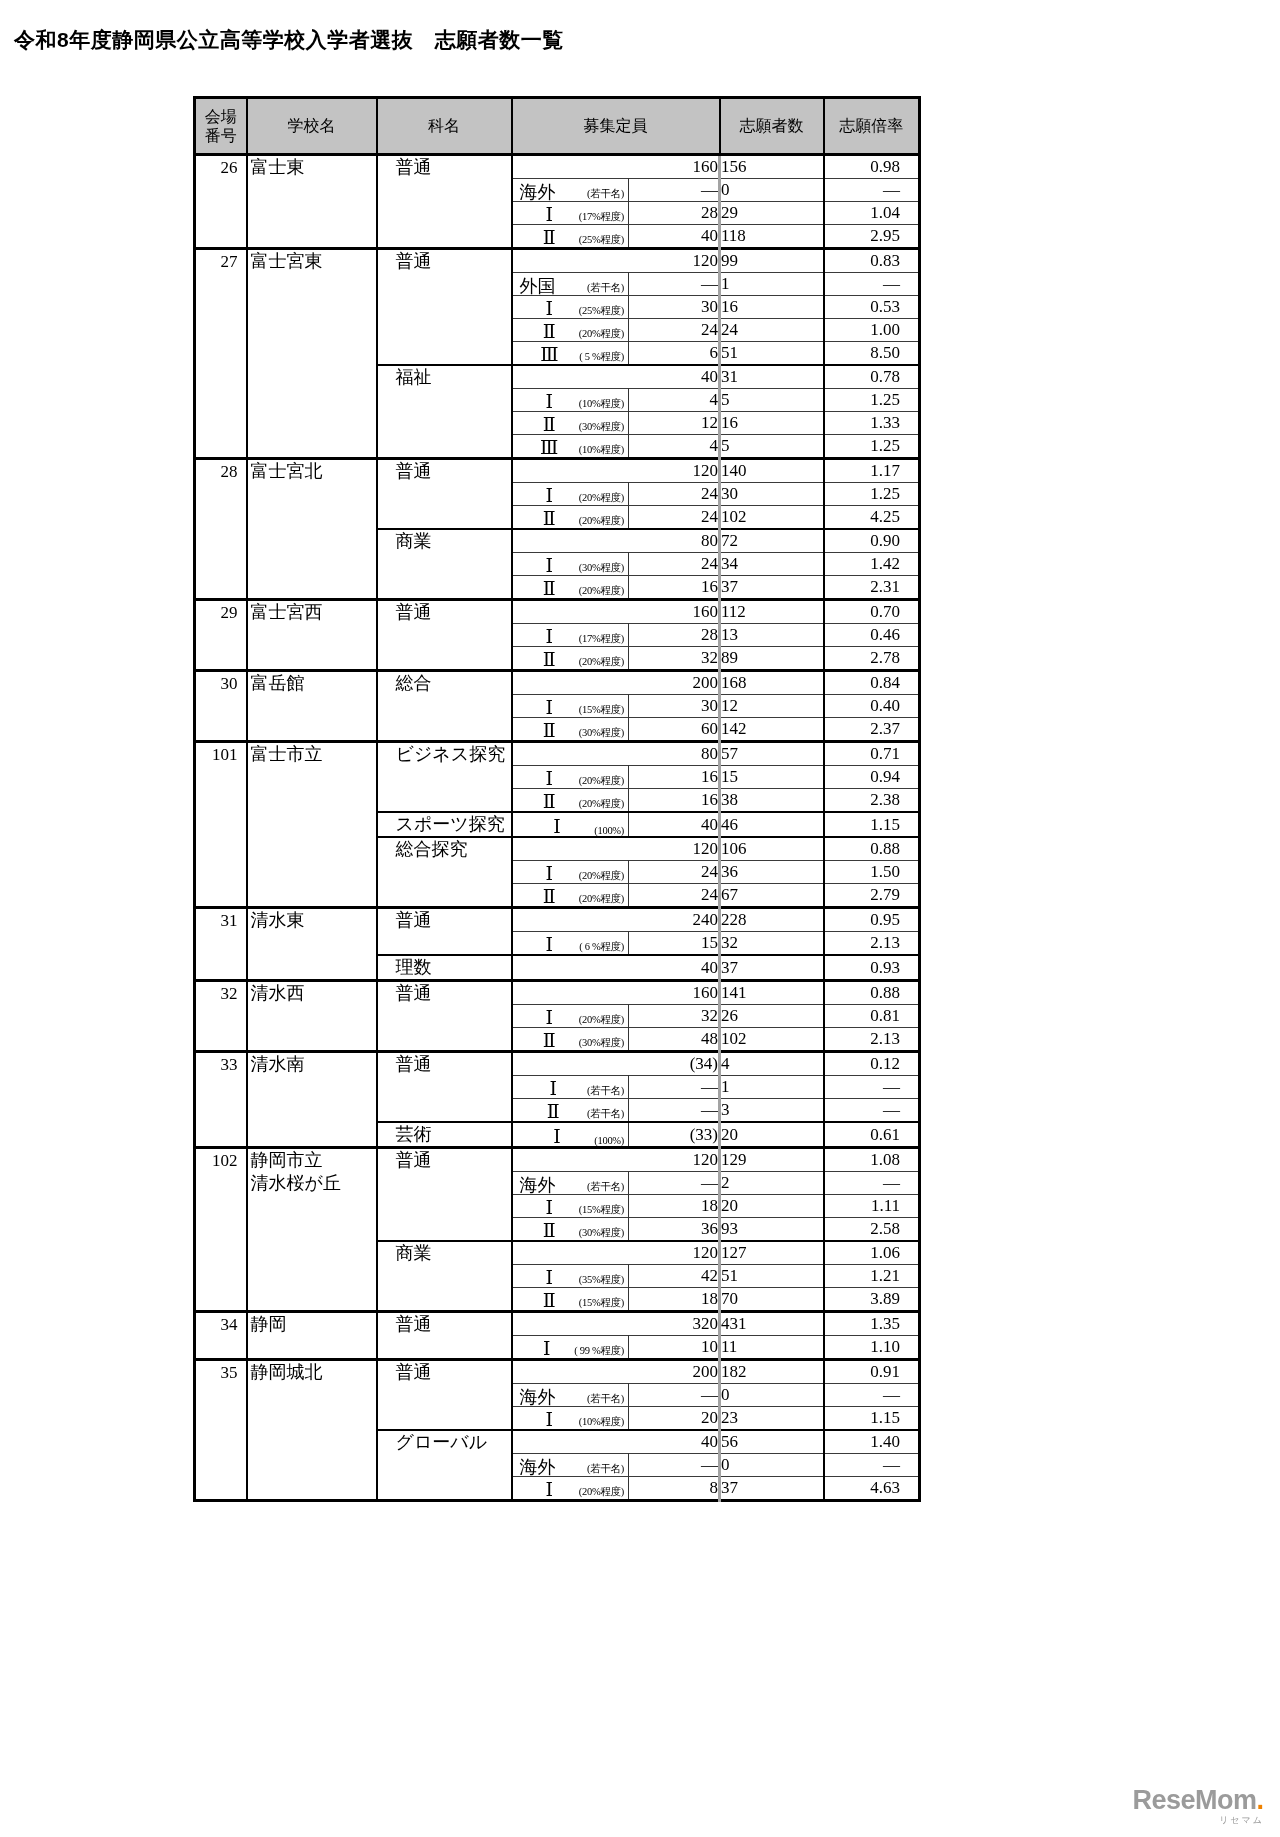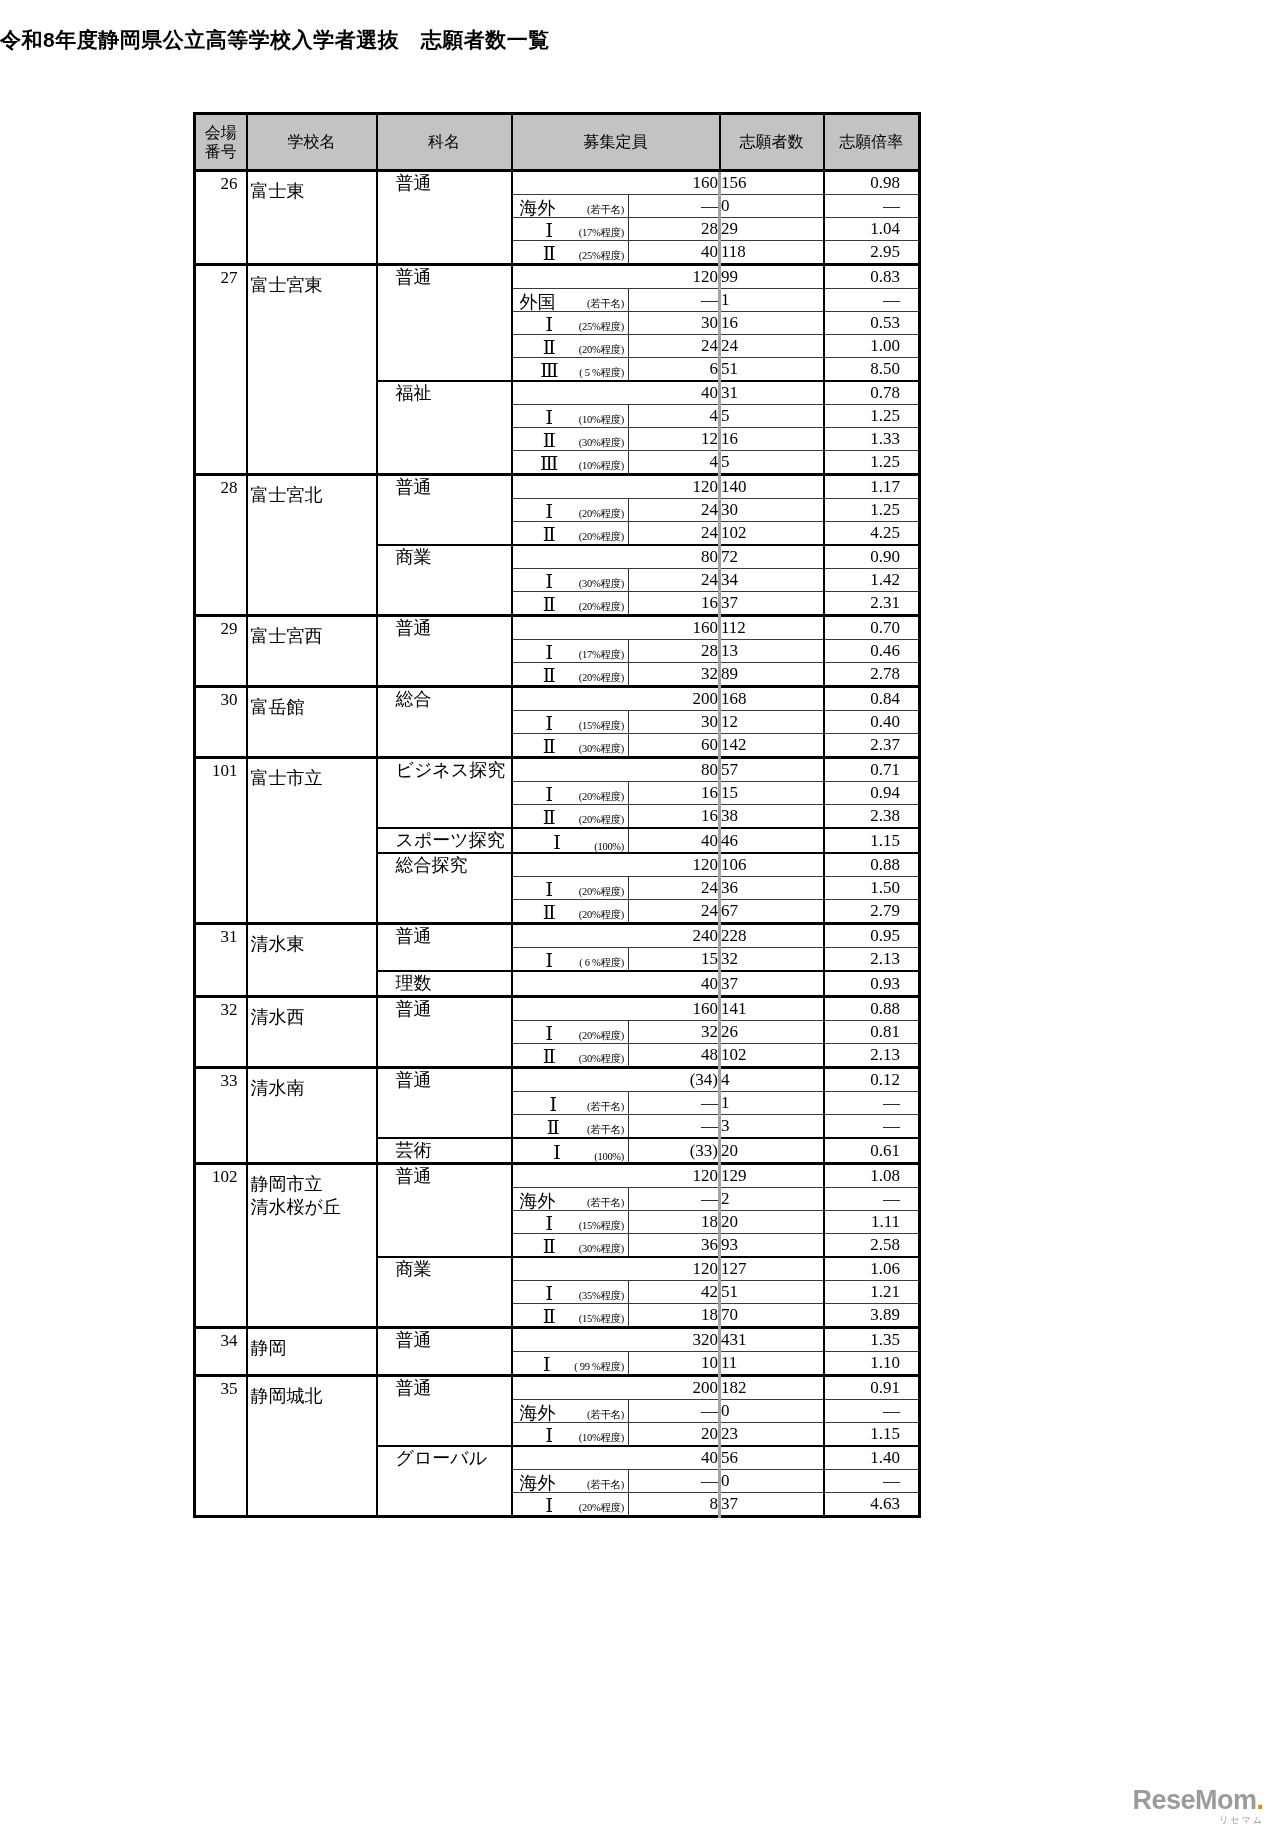--- a/index.html
+++ b/index.html
@@ -1,26 +1,26 @@
 <!DOCTYPE html>
 <html><head>
 <meta charset="utf-8">
 <style>
   html,body{margin:0;padding:0;}
   body{
     width:1280px;height:1837px;background:#ffffff;position:relative;
     font-family:"Liberation Serif","DejaVu Serif",serif;color:#000;
   }
   .doc-title{
-    position:absolute;left:0;top:26px;
+    position:absolute;left:14px;top:26px;
     font-family:"Liberation Sans","DejaVu Sans",sans-serif;
     font-weight:bold;font-size:21px;letter-spacing:0.5px;white-space:pre;
   }
   table.vtable{
-    position:absolute;left:193px;top:112px;width:725px;
+    position:absolute;left:193px;top:96px;width:725px;
     border-collapse:collapse;table-layout:fixed;
     border:3px solid #000;
   }
   .vtable th{
     background:#c3c3c3;font-weight:normal;font-size:16px;
     border:2px solid #000;border-bottom:3px solid #000;
     height:54px;line-height:1.2;white-space:pre-line;padding:0;
     vertical-align:middle;text-align:center;
   }
   .vtable td{
@@ -28,21 +28,21 @@
     border-top:1px solid #3a3a3a;vertical-align:middle;
     overflow:hidden;white-space:nowrap;
   }
   tr.school-top td{border-top:3px solid #000;}
   tr.dept-top td{border-top:2px solid #000;}
   td.venue{
     text-align:right;padding-right:8px;vertical-align:top;line-height:23px;
     border-right:2px solid #000;font-size:17px;
   }
   td.school{
-    vertical-align:top;line-height:23px;padding:8px 3px;font-size:18px;
+    vertical-align:top;line-height:23px;padding:0 3px;font-size:18px;
     border-right:2px solid #000;white-space:pre-line;
   }
   td.dept{
     vertical-align:top;line-height:23px;padding:0 18px;font-size:18px;
     border-right:2px solid #000;
   }
   td.lbl{border-left:2px solid #000;border-right:1px solid #333;}
   td.lbl .in{display:flex;align-items:flex-end;justify-content:space-between;padding:0 4px 0 7px;height:100%;}
   td.lbl .sym{flex:1 1 auto;text-align:center;font-size:19px;line-height:1;}
   td.lbl.kanji .sym{text-align:left;font-size:18px;}

